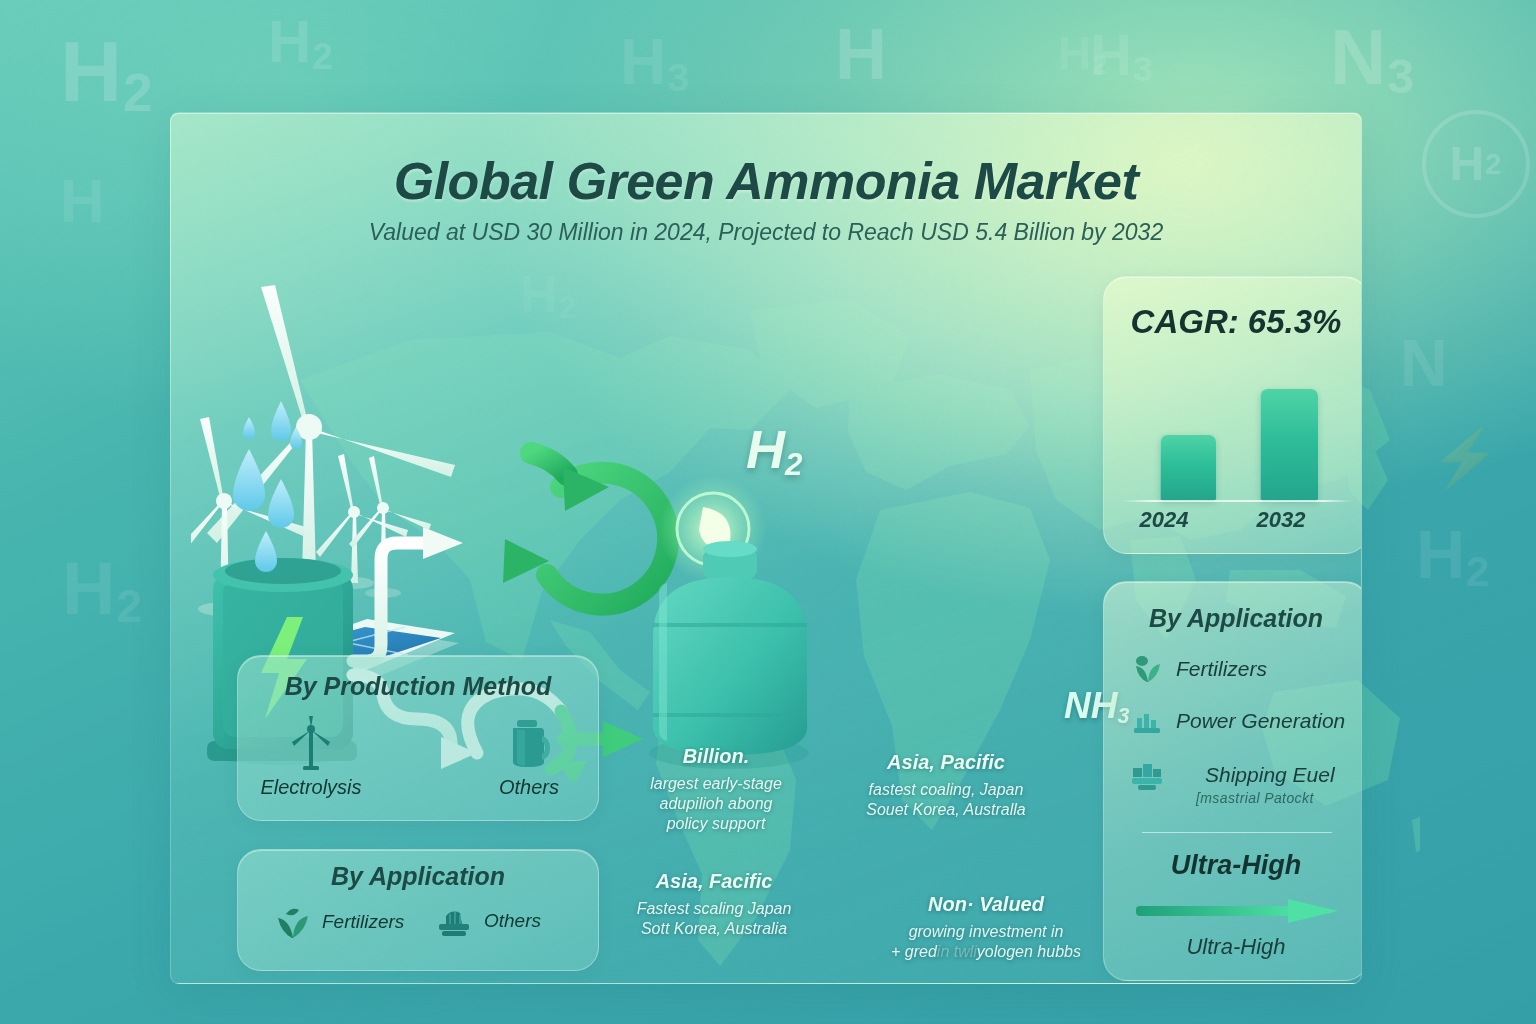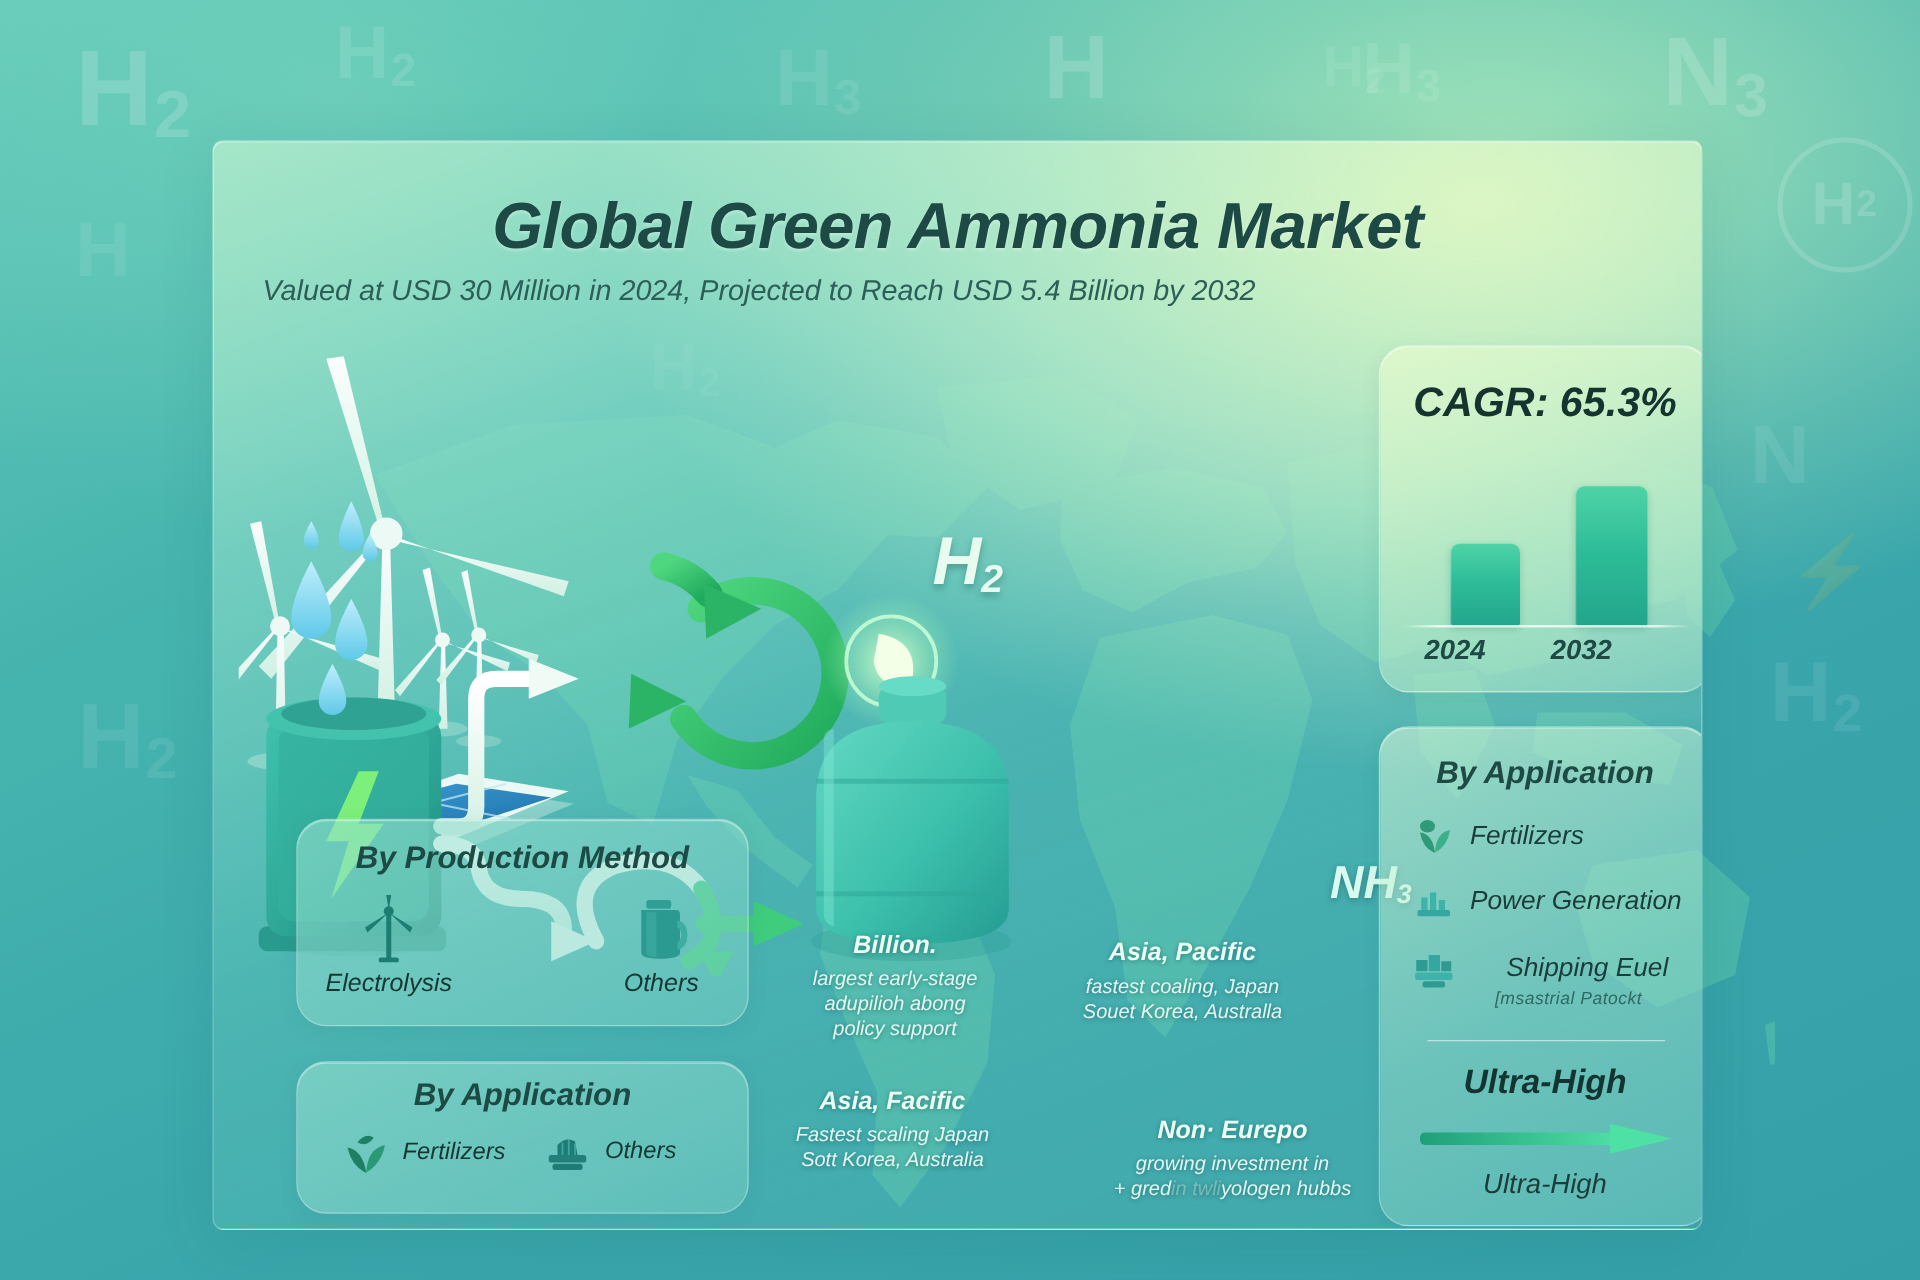--- a/index.html
+++ b/index.html
@@ -53,23 +53,23 @@
   
   #title {
     position: absolute; left: 0; top: 38px; width: 100%;
     text-align: center;
     font-size: 52px; font-weight: 700; letter-spacing: -0.5px;
     color: #1d4a45;
     text-shadow: 0 2px 3px rgba(255,255,255,0.35);
   }
   #subtitle {
     position: absolute; left: 0; top: 106px; width: 100%;
+    text-align: center;
     font-size: 23px; font-weight: 400;
     color: #2c5f57;
-    margin-left: 39px;
   }
 
   
   .panel {
     position: absolute;
     border-radius: 24px;
     background: linear-gradient(155deg, rgba(214,246,214,0.58) 0%, rgba(168,229,206,0.42) 55%, rgba(137,216,200,0.34) 100%);
     border: 1px solid rgba(255,255,255,0.30);
     box-shadow: 0 4px 16px rgba(22,86,86,0.08), inset 0 1px 0 rgba(255,255,255,.40);
     margin-left: 34px;
@@ -334,21 +334,21 @@
     </div>
 
     <div class="panel" id="cagr-panel">
       <div id="cagr-value">CAGR: 65.3%</div>
       <div id="chart">
         <div class="bar" style="left:32px;width:56px;height:66px;"></div>
         <div class="bar" style="left:132px;width:58px;height:112px;"></div>
       </div>
       <div id="axis"></div>
       <div class="bar-label" style="left:15px;">2024</div>
-      <div class="bar-label" style="left:116px;">2032</div>
+      <div class="bar-label" style="left:132px;">2032</div>
     </div>
 
     <div class="panel" id="app-panel-right">
       <div class="panel-title">By Application</div>
 
       <div class="app-row" style="top:72px;">
         <svg width="34" height="30" viewBox="0 0 34 30">
           <path d="M17 28 Q8 24 6 12 Q16 13 18 28 Z" fill="#2e9a78"></path>
           <path d="M18 28 Q28 23 30 10 Q19 12 18 28 Z" fill="#3cb089"></path>
           <ellipse cx="12" cy="7" rx="6" ry="5" fill="#2e9a78"></ellipse>
@@ -474,21 +474,21 @@
 
     <div class="region" style="left:428px;top:757px;width:230px;">
       <div class="rname">Asia, Facific</div>
       <div class="rdesc">
         <div>Fastest scaling Japan</div>
         <div>Sott Korea,  Australia</div>
       </div>
     </div>
 
     <div class="region" style="left:690px;top:780px;width:250px;">
-      <div class="rname">Non· Eurepo</div>
+      <div class="rname">Non· Valued</div>
       <div class="rdesc">
         <div>growing investment in</div>
         <div>
           <span>+ gred</span><span class="fade">in twli</span><span>yologen hubbs</span>
         </div>
       </div>
     </div>
 
   </div>
 </div>

